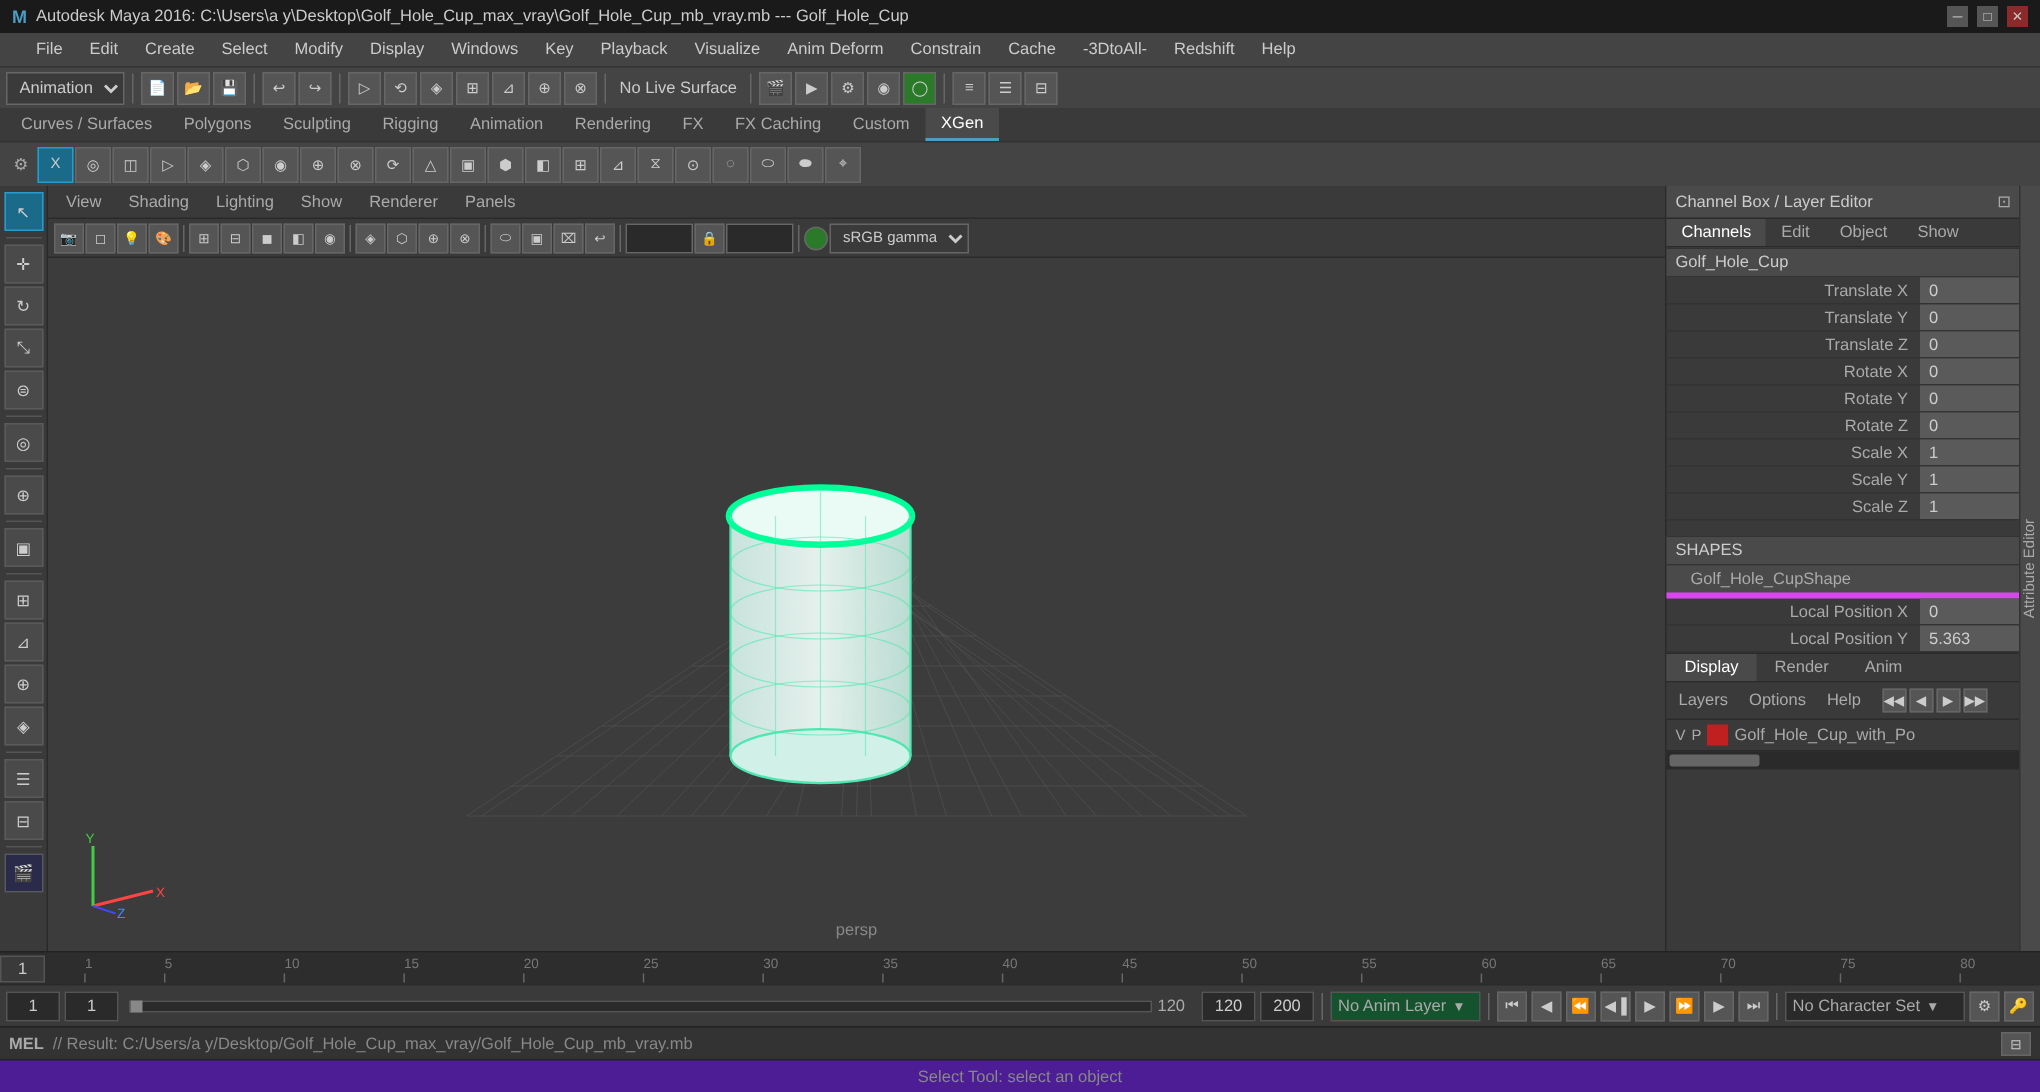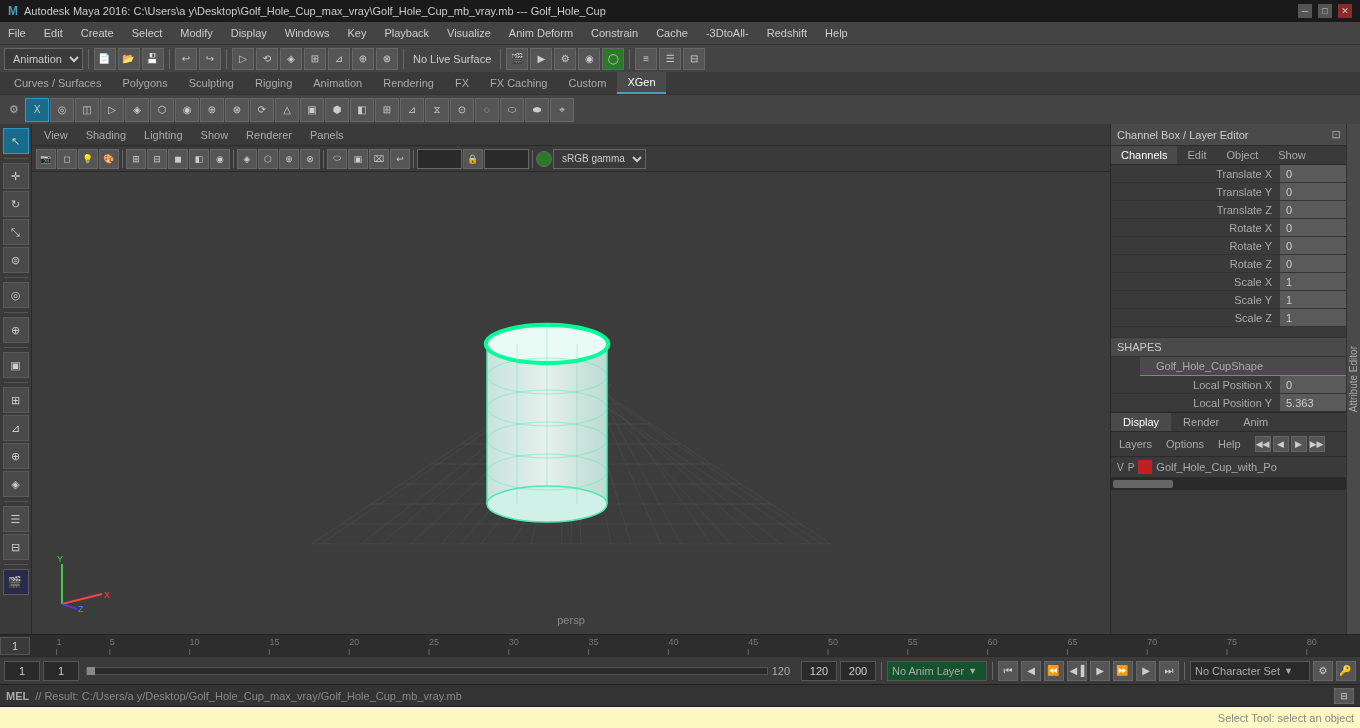--- a/index.html
+++ b/index.html
@@ -44,21 +44,21 @@
       font-size: 9px;
       cursor: pointer;
     }
 
     
     #menu-bar {
       height: 22px;
       background: #444444;
       display: flex;
       align-items: center;
-      padding: 0 0;
+      padding: 0 16px;
       gap: 2px;
     }
     .menu-item {
       padding: 2px 8px;
       cursor: pointer;
       color: #cccccc;
       font-size: 11px;
     }
 
     
@@ -338,23 +338,22 @@
       color: #ccc;
       border-top: 1px solid #333;
       border-bottom: 1px solid #333;
       margin-top: 10px;
     }
     .shapes-name {
       background: #4a4a4a;
       padding: 3px 6px;
       font-size: 11px;
       color: #aaa;
-      border-bottom: 1px solid #d946ef;
+      border-bottom: 4px solid #d946ef;
       padding-left: 16px;
-      margin-left: 29px;
     }
 
     
     #panel-tabs {
       display: flex;
       background: #3a3a3a;
       border-top: 1px solid #2a2a2a;
       border-bottom: 1px solid #2a2a2a;
     }
     .panel-tab {
@@ -507,26 +506,26 @@
       padding: 0 4px;
       height: 20px;
       display: flex;
       align-items: center;
       min-width: 120px;
     }
 
     
     #status-bar {
       height: 22px;
-      background: #fef9c3;
+      background: #4c1d95;
       display: flex;
       align-items: center;
       padding: 0 6px;
       border-top: 1px solid #222;
-      justify-content: flex-end;
+      justify-content: center;
     }
     #status-bar-left { font-size: 11px; color: #888; }
 
     
     #mel-bar {
       height: 22px;
       background: #333;
       display: flex;
       align-items: center;
       padding: 0 6px;
@@ -852,20 +851,21 @@
       </div>
     </div>
 
     <div id="right-panel-tabs">
       <span class="rp-tab active">Channels</span>
       <span class="rp-tab">Edit</span>
       <span class="rp-tab">Object</span>
       <span class="rp-tab">Show</span>
     </div>
 
+    <div class="channel-section-title">Golf_Hole_Cup</div>
 
     <div class="channel-row">
       <span class="channel-name">Translate X</span>
       <span class="channel-value">0</span>
     </div>
     <div class="channel-row">
       <span class="channel-name">Translate Y</span>
       <span class="channel-value">0</span>
     </div>
     <div class="channel-row">

